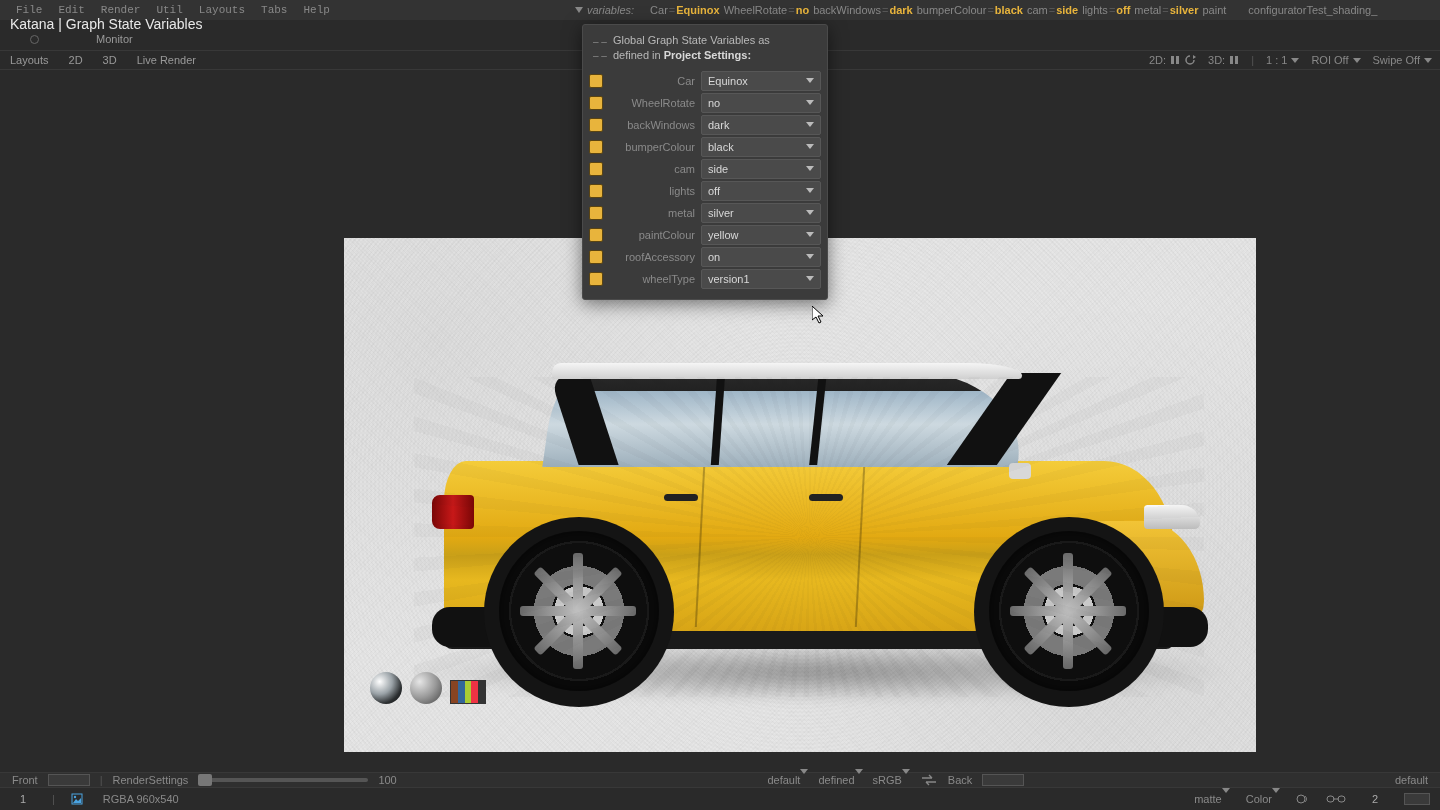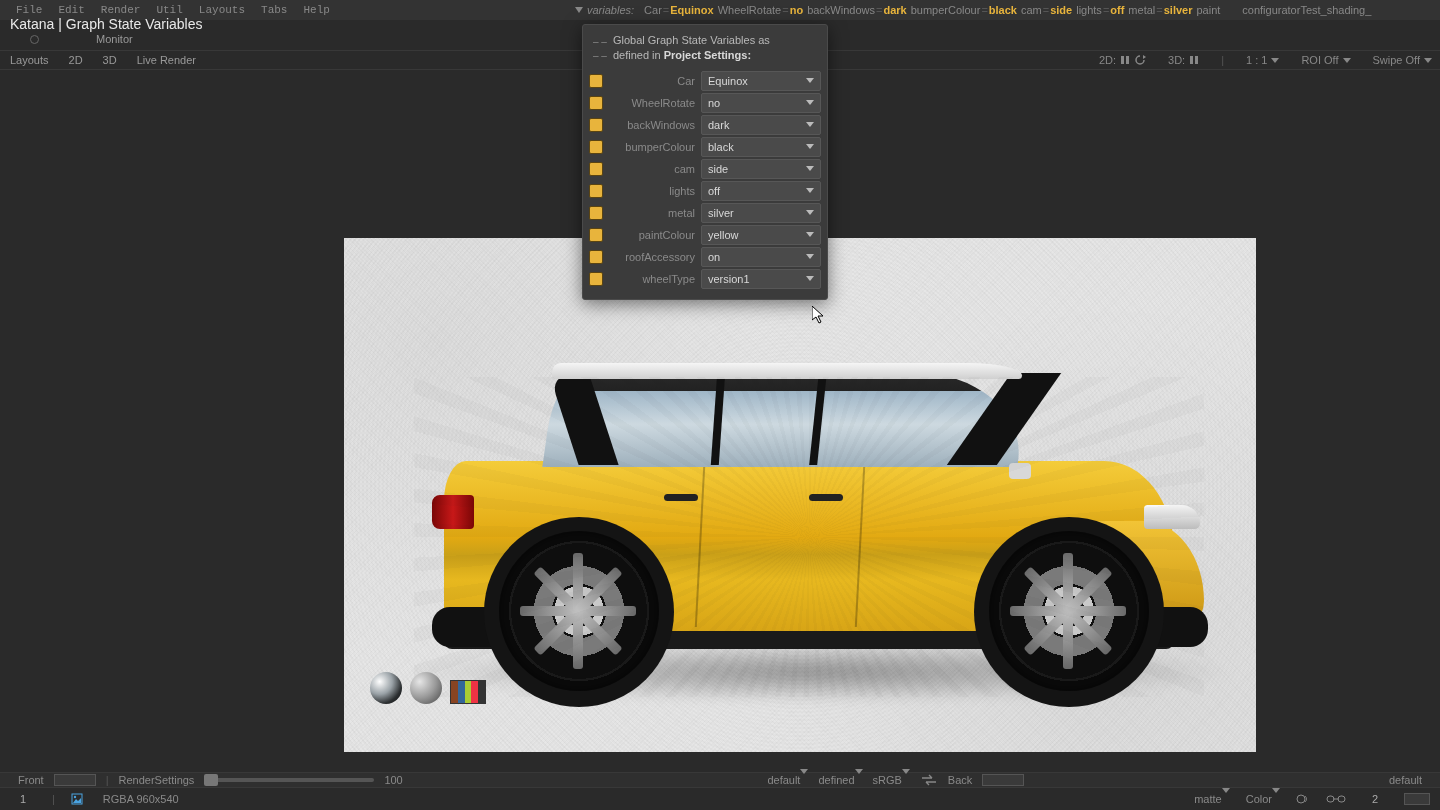--- a/index.html
+++ b/index.html
@@ -5,38 +5,38 @@
   * { margin:0; padding:0; box-sizing:border-box; }
   html,body { width:1440px; height:810px; background:#2a2a2a; font-family:Arial,Helvetica,sans-serif; font-size:11px; color:#999; overflow:hidden; }
   .app-title { position:absolute; top:16px; left:10px; color:#e8e8e8; font-size:14px; font-weight:400; }
 
   
   .menubar { position:absolute; top:0; left:0; right:0; height:20px; background:#333; display:flex; align-items:center; padding-left:8px; color:#888; }
   .menubar span { padding:0 8px;font-family:Liberation Mono, monospace; }
 
   
   .varbar { position:absolute; top:0; left:575px; right:0; height:20px; display:flex; align-items:center; color:#888; white-space:nowrap; }
-  .varbar .lbl { color:#888; margin-right:6px; font-style:italic; }
+  .varbar .lbl { color:#888; margin-right:12px; font-style:italic; }
   .varbar .k { color:#888; margin-left:4px; }
   .varbar .v { color:#e8b43c; font-weight:600; }
   .varbar .sep { color:#555; margin:0 1px; }
   .varbar .scene { color:#888; margin-left:22px; }
   .varbar svg.tri { margin-right:4px; }
 
   
   .monrow { position:absolute; top:30px; left:0; right:0; height:18px; display:flex; align-items:center; color:#999;gap:47px; }
   .monrow .dot { width:9px; height:9px; border:1px solid #666; border-radius:50%; margin:0 10px 0 30px; }
   .monrow .txt { }
 
   
   .viewtabs { position:absolute; top:50px; left:0; right:0; height:20px; background:#2a2a2a; border-top:1px solid #383838; border-bottom:1px solid #383838; display:flex; align-items:center; color:#999; }
   .viewtabs .tab { padding:0 10px; }
 
   
-  .viewctrls { position:absolute; top:50px; right:8px; height:20px; display:flex; align-items:center; color:#888; gap:22px; }
+  .viewctrls { position:absolute; top:50px; right:8px; height:20px; display:flex; align-items:center; color:#888; gap:12px; }
   .viewctrls span { display:flex; align-items:center; gap:4px; }
   .tri-down { width:0; height:0; border-left:4px solid transparent; border-right:4px solid transparent; border-top:5px solid #888; }
 
   
   .canvas-wrap { position:absolute; top:72px; left:0; right:0; bottom:48px; background:#2a2a2a; }
   .render { position:absolute; left:344px; top:166px; width:912px; height:514px; background:#e6e6e6; overflow:hidden; }
   .noise { position:absolute; inset:0; background:
     radial-gradient(circle at 10% 20%, rgba(0,0,0,0.04), transparent 35%),
     radial-gradient(circle at 85% 80%, rgba(0,0,0,0.05), transparent 40%),
     repeating-radial-gradient(circle at 50% 50%, rgba(0,0,0,0.015) 0 2px, transparent 2px 4px);
@@ -99,21 +99,21 @@
   .gsv-head .mini { color:#888; font-size:10px; margin-top:2px;}
   .gsv-head strong { color:#d8d8d8; }
   .gsv-row { display:flex; align-items:center; gap:6px; margin:2px 0; }
   .gsv-row .sw { width:14px; height:14px; background:#e8b43c; border:1px solid #5a4412; border-radius:2px; flex:none;}
   .gsv-row .nm { flex:0 0 86px; text-align:right; color:#8a8a8a; font-size:11px; }
   .gsv-row .dd { flex:1; height:20px; background:#4a4a4a; border:1px solid #575757; border-radius:2px; display:flex; align-items:center; justify-content:space-between; padding:0 6px; color:#d8d8d8; }
   .gsv-row .dd .tri-down { border-top-color:#bbb; }
   .cursor { position:absolute; left:812px; top:306px; pointer-events:none; }
 
   
-  .bottombar { position:absolute; left:0; right:0; bottom:22px; height:16px; background:#2f2f2f; border-top:1px solid #383838; border-bottom:1px solid #383838; display:flex; align-items:center; color:#8a8a8a; padding:0 18px; gap:10px; }
+  .bottombar { position:absolute; left:0; right:0; bottom:22px; height:16px; background:#2f2f2f; border-top:1px solid #383838; border-bottom:1px solid #383838; display:flex; align-items:center; color:#8a8a8a; padding:0 12px; gap:10px; }
   .bottombar .block { width:42px; height:12px; background:#3a3a3a; border:1px solid #555; }
   .bottombar .slider { width:170px; height:4px; background:#555; border-radius:2px; position:relative; }
   .bottombar .slider .thumb { position:absolute; left:0; top:-4px; width:14px; height:12px; background:#777; border-radius:2px; }
   .bottombar .spacer { flex:1; }
 
   .statusbar { position:absolute; left:0; right:0; bottom:0; height:22px; background:#2a2a2a; display:flex; align-items:center; color:#8a8a8a; padding:0 10px; gap:16px; }
   .statusbar .num { width:26px; text-align:center; color:#aaa; }
   .statusbar .chip { padding:1px 4px; }
   .statusbar .sp { flex:1; }
   .statusbar .sw2 { width:26px; height:12px; background:#3a3a3a; border:1px solid #555; }

